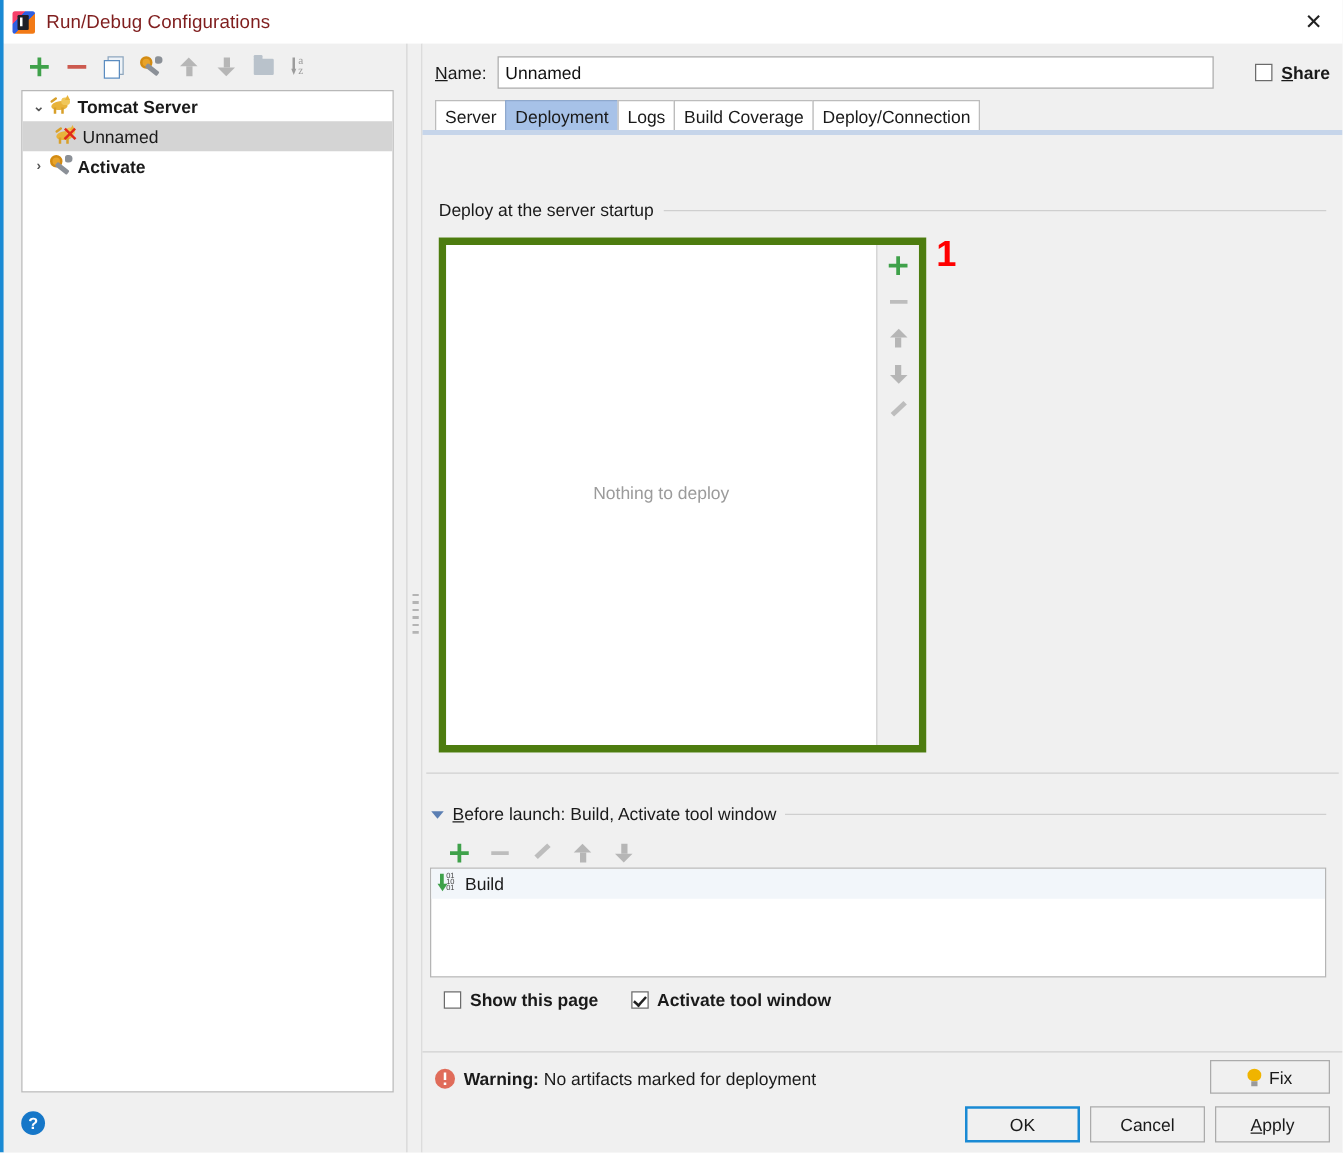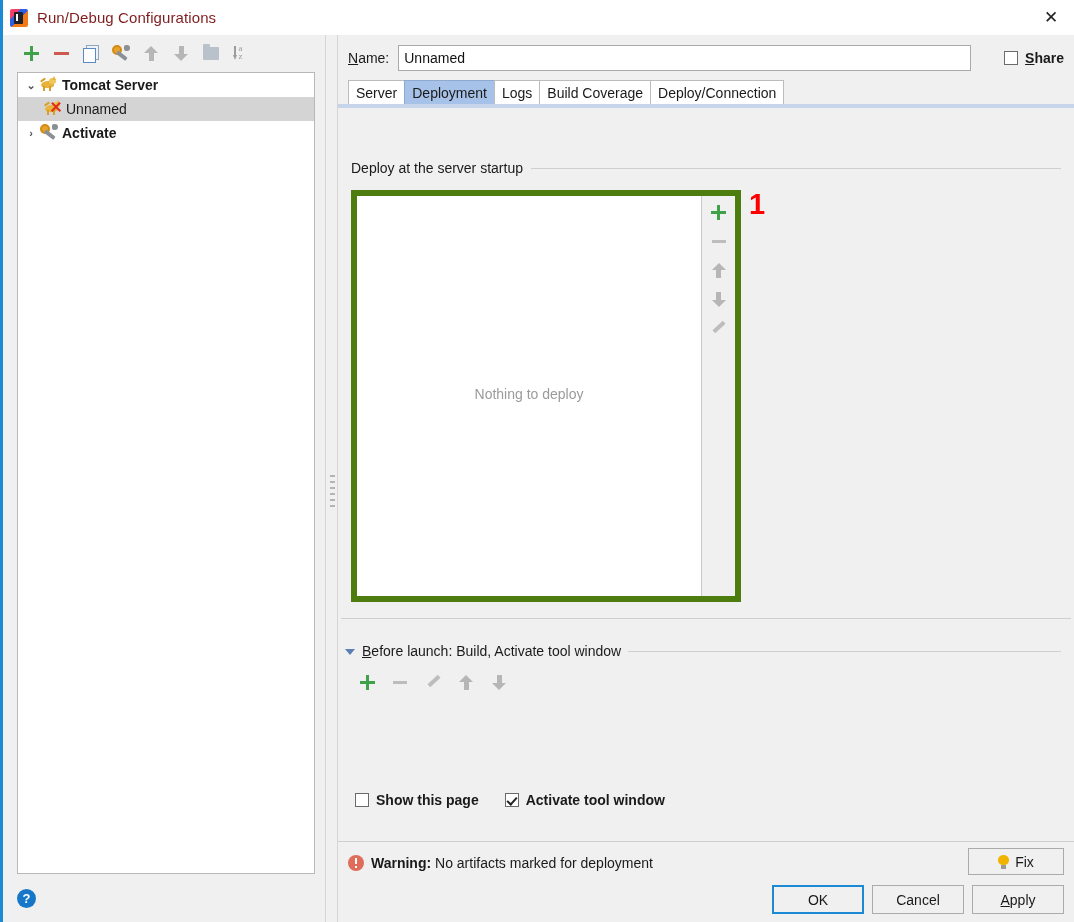--- a/index.html
+++ b/index.html
@@ -585,20 +585,29 @@
             <span class="pencil"></span>
           </span>
         <span class="tb-btn">
             <span class="arr-up"></span>
           </span>
         <span class="tb-btn">
             <span class="arr-dn"></span>
           </span>
       </div>
 
+      <div class="bl-box">
+        <div class="bl-row">
+          <span class="build-i">
+            <span class="gdn"></span>
+              <span class="bits">01<br>10<br>01</span>
+          </span>
+          <span class="bl-row-label">Build</span>
+        </div>
+      </div>
 
       <div class="checks-row">
         <span class="chk-item">
           <span class="cb"></span>
           <span class="cb-label">Show this page</span>
         </span>
         <span class="chk-item">
           <span class="cb checked"></span>
           <span class="cb-label">Activate tool window</span>
         </span>

